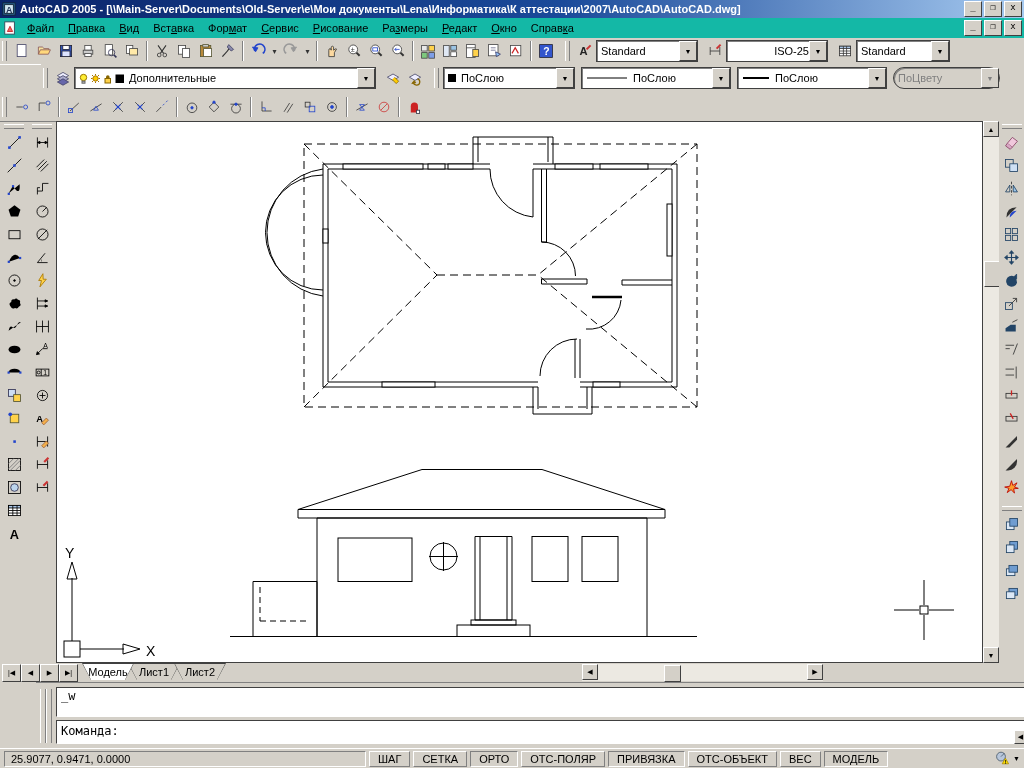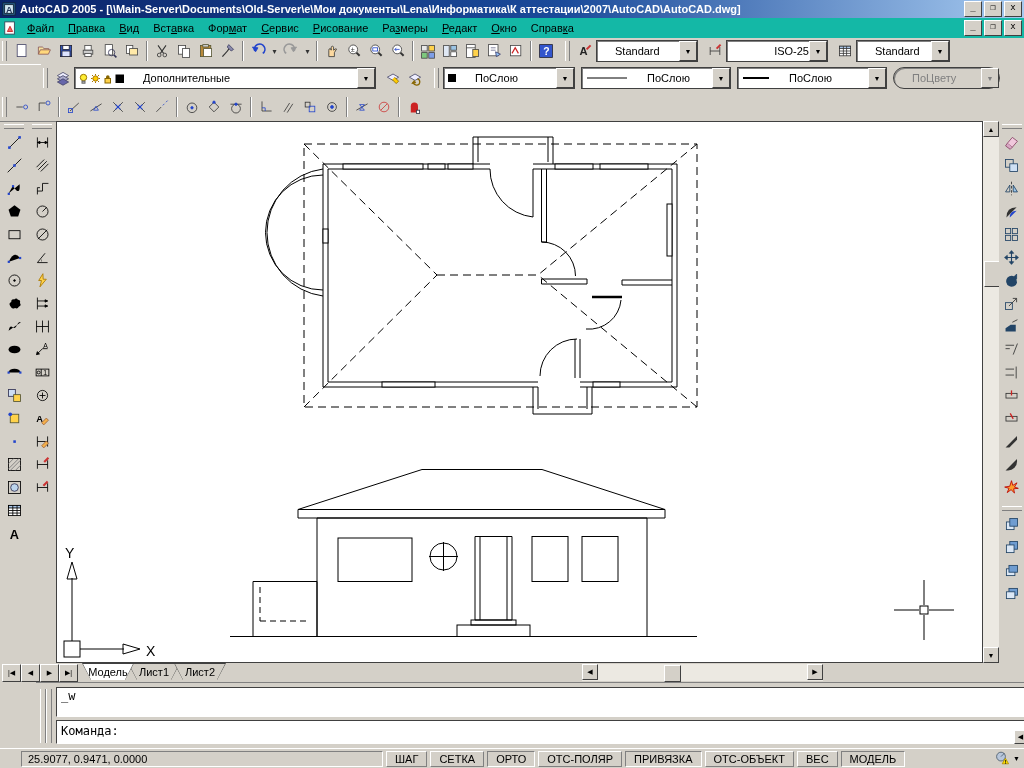--- a/index.html
+++ b/index.html
@@ -20,21 +20,21 @@
   #row1{top:38px;height:26px;border-bottom:1px solid #fff;}
   #row2{top:64px;height:28px;border-bottom:1px solid #fff;margin-left:41px;}
   #row3{top:92px;height:29px;border-bottom:1px solid #808080;}
   .tbtn{width:22px;height:22px;display:flex;align-items:center;justify-content:center;flex:0 0 auto;}
   .drop{width:11px;font-size:8px;color:#333;}
   .tsep{width:0;height:20px;border-left:1px solid #808080;border-right:1px solid #fff;margin:0 3px;flex:0 0 auto;}
   .grip{width:3px;height:20px;border-left:1px solid #fff;border-right:1px solid #808080;margin:0 4px 0 2px;flex:0 0 auto;}
   .combo{height:20px;background:#fff;border:1px solid #404040;box-shadow:inset 1px 1px 0 #808080;
     display:flex;align-items:center;margin-right:6px;flex:0 0 auto;}
   .combo.dis{background:#d4d0c8;color:#808080;border-radius:11px;}
-  .cval{flex:1;padding-left:18px;white-space:nowrap;overflow:hidden;}
+  .cval{flex:1;padding-left:4px;white-space:nowrap;overflow:hidden;}
   .cbtn{width:16px;height:18px;background:#d4d0c8;border:1px solid;border-color:#fff #404040 #404040 #fff;
     font-size:7px;display:flex;align-items:center;justify-content:center;}
   .mini{display:flex;align-items:center;gap:1px;padding-left:3px;}
   
   #main{position:absolute;left:0;top:121px;width:1024px;height:542px;display:flex;}
   #leftdock{width:56px;height:542px;display:flex;}
   .vbar{width:28px;display:flex;flex-direction:column;align-items:center;}
   .vgrip{width:20px;height:3px;border-top:1px solid #fff;border-bottom:1px solid #808080;margin:3px 0 2px 0;}
   #canvas{position:relative;width:927px;height:542px;background:#fff;border:1px solid #404040;box-sizing:border-box;}
   #vscroll{width:16px;height:542px;background:#ece9e2;display:flex;flex-direction:column;}
@@ -68,21 +68,21 @@
     font-family:"DejaVu Sans Mono",monospace;font-size:12px;line-height:14px;padding:1px 0 0 4px;box-sizing:border-box;}
   #cmdvs{position:absolute;right:6px;top:4px;width:16px;height:30px;background:#ece9e2;display:flex;flex-direction:column;justify-content:space-between;}
   #cmdvs .sbtn{height:14px;}
   #cmdprompt{position:absolute;left:20px;top:37px;right:24px;height:24px;background:#fff;
     border:1px solid;border-color:#404040 #fff #fff #404040;
     font-family:"DejaVu Sans Mono",monospace;font-size:12px;padding:3px 0 0 4px;box-sizing:border-box;}
   #cmdhs{position:absolute;right:6px;top:47px;width:40px;height:14px;background:#ece9e2;display:flex;}
   #cmdhs .sbtn{width:13px;height:14px;}
   
   #statusbar{position:absolute;left:0;top:748px;width:1024px;height:20px;background:#d4d0c8;
-    display:flex;align-items:center;border-top:1px solid #fff;box-sizing:border-box;padding-left:17px;}
+    display:flex;align-items:center;border-top:1px solid #fff;box-sizing:border-box;}
   #coords{width:362px;height:16px;margin-left:4px;padding:1px 0 0 6px;box-sizing:border-box;
     border:1px solid;border-color:#808080 #fff #fff #808080;}
   .stbtn{height:16px;padding:1px 8px 0 8px;margin-left:3px;box-sizing:border-box;
     border:1px solid;border-color:#fff #808080 #808080 #fff;}
   .stbtn.pressed{border-color:#808080 #fff #fff #808080;}
   #statright{margin-left:auto;display:flex;align-items:center;margin-right:4px;gap:2px;}
   u{text-decoration:underline;}
 </style>
 </head>
 <body>

